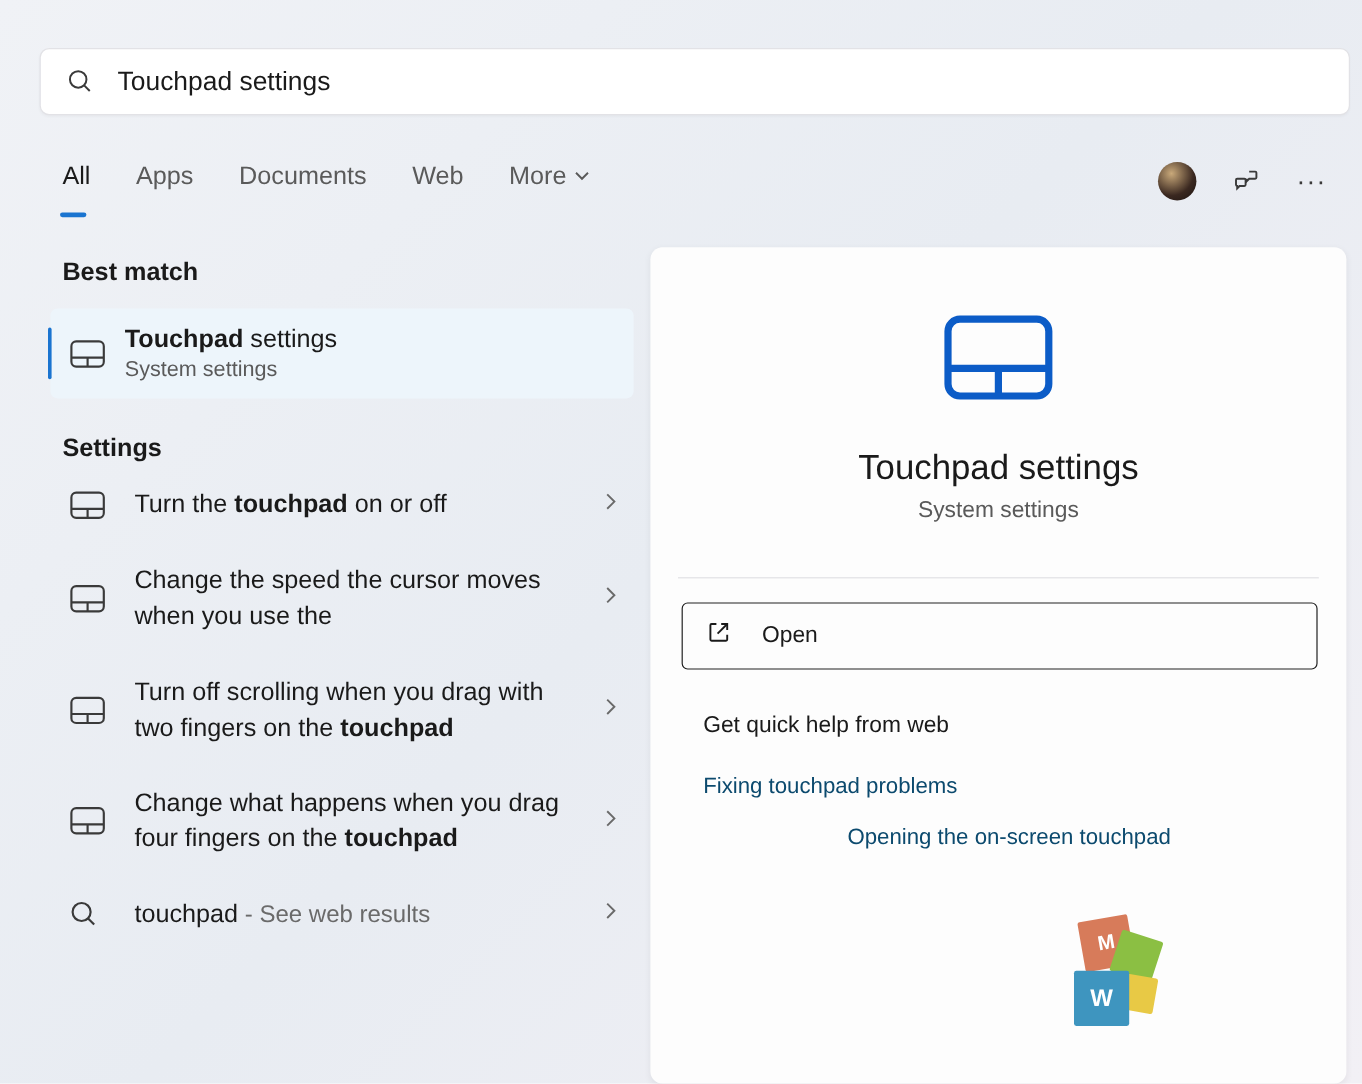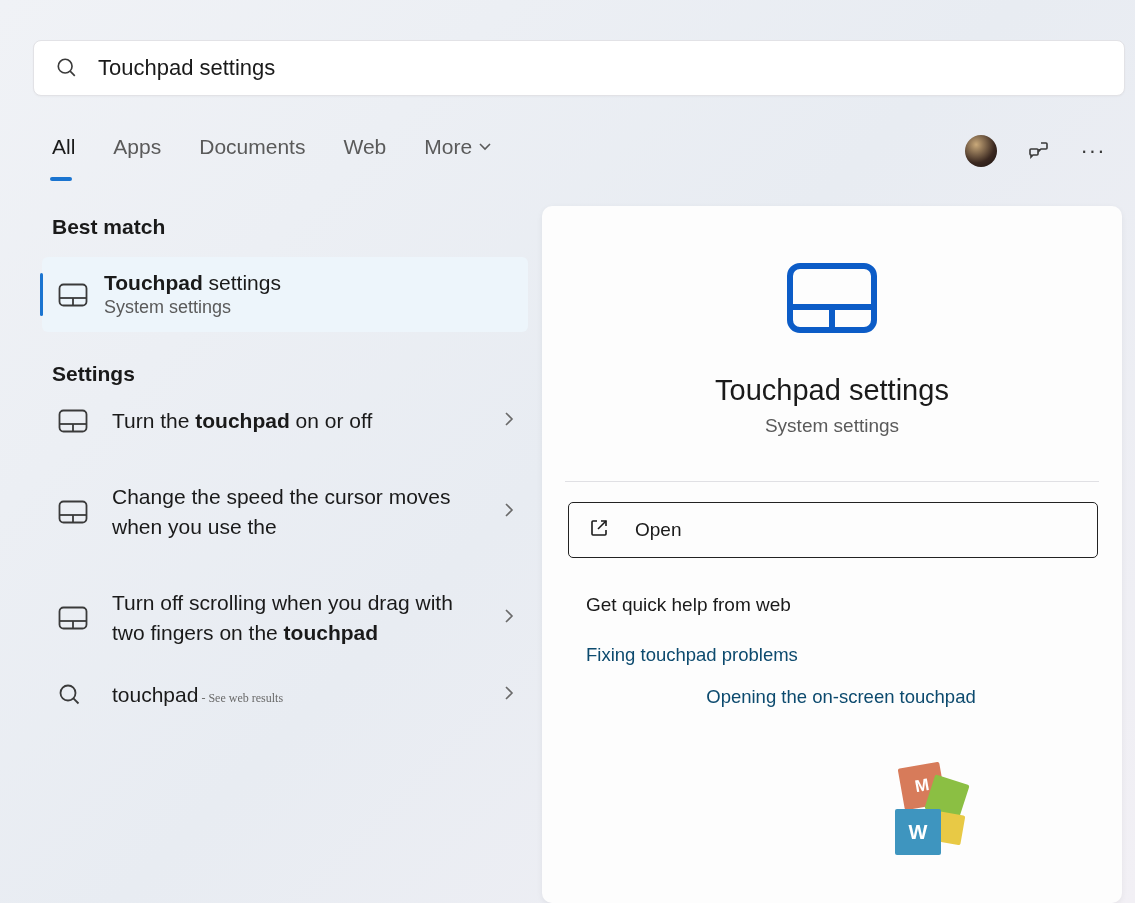--- a/index.html
+++ b/index.html
@@ -148,21 +148,21 @@
     .best-title .bold { font-weight: 600; }
     .best-sub {
       font-size: 18px;
       color: #5a5a5a;
       margin-top: 2px;
     }
 
     .settings-list {
       display: flex;
       flex-direction: column;
-      gap: 43px;
+      gap: 30px;
       margin-top: 2px;
     }
     .set-item {
       display: flex;
       align-items: center;
       gap: 24px;
       padding: 2px 14px 2px 16px;
       cursor: pointer;
     }
     .set-text {
@@ -183,21 +183,21 @@
       gap: 24px;
       padding: 0 14px 0 16px;
       cursor: pointer;
       margin-top: 14px;
     }
     .web-text {
       flex: 1;
       font-size: 21px;
       color: #1a1a1a;
     }
-    .web-text .suffix { color: #6a6a6a; font-size: 12px; font-family: Liberation Serif, serif; }
+    .web-text .suffix { color: #6a6a6a; font-size: 20px; }
 
     
     .right-pane {
       position: absolute;
       left: 542px;
       top: 206px;
       width: 580px;
       height: 697px;
       background: #fdfdfd;
       border-radius: 10px;
@@ -406,20 +406,33 @@
             <line x1="1.5" y1="15" x2="28.5" y2="15"></line>
             <line x1="15" y1="15" x2="15" y2="22.5"></line>
           </svg>
       </span>
       <div class="set-text"><span>Turn off scrolling when you drag with two fingers on the </span><span class="bold">touchpad</span><span></span></div>
       <span class="chev"><svg width="10" height="16" viewBox="0 0 10 16" stroke="#6a6a6a" stroke-width="1.6" fill="none">
             <polyline points="2,2 8,8 2,14"></polyline>
           </svg></span>
     </div>
 
+    <div class="set-item">
+      <span class="tp-icon">
+        <svg width="30" height="24" viewBox="0 0 30 24" fill="none" stroke="#3a3a3a" stroke-width="1.8">
+            <rect x="1.5" y="1.5" width="27" height="21" rx="4"></rect>
+            <line x1="1.5" y1="15" x2="28.5" y2="15"></line>
+            <line x1="15" y1="15" x2="15" y2="22.5"></line>
+          </svg>
+      </span>
+      <div class="set-text"><span>Change what happens when you drag four fingers on the </span><span class="bold">touchpad</span><span></span></div>
+      <span class="chev"><svg width="10" height="16" viewBox="0 0 10 16" stroke="#6a6a6a" stroke-width="1.6" fill="none">
+            <polyline points="2,2 8,8 2,14"></polyline>
+          </svg></span>
+    </div>
 
   </div>
 
   <div class="web-section">
     <div class="web-item">
       <span class="tp-icon">
         <svg width="24" height="24" viewBox="0 0 24 24" fill="none" stroke="#3a3a3a" stroke-width="1.8">
             <circle cx="10" cy="10" r="7.5"></circle>
             <line x1="20.5" y1="20.5" x2="15.4" y2="15.4"></line>
           </svg>

